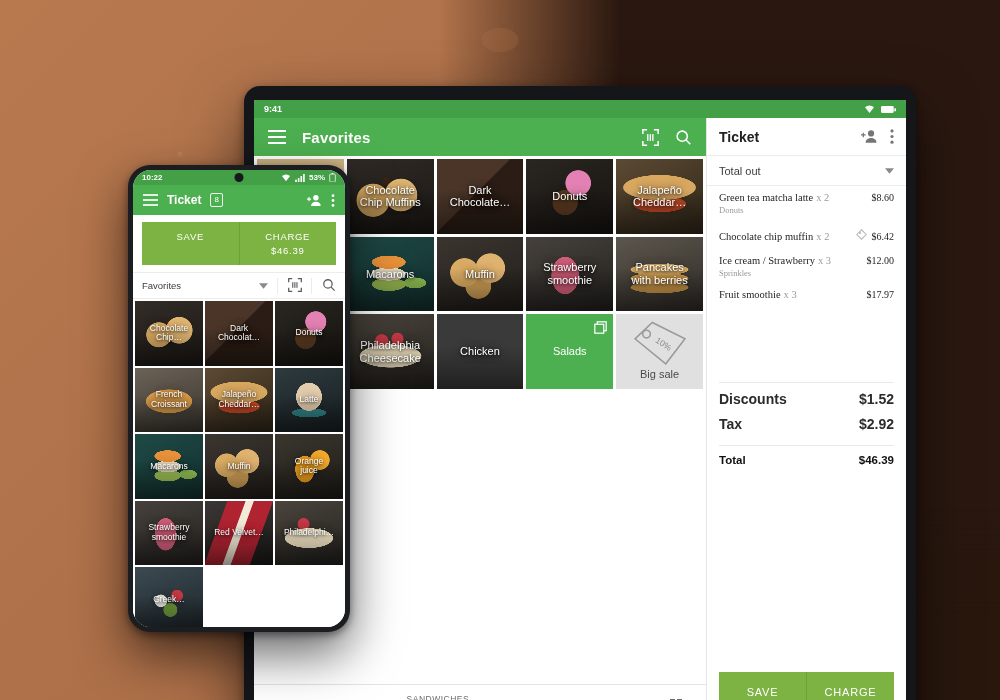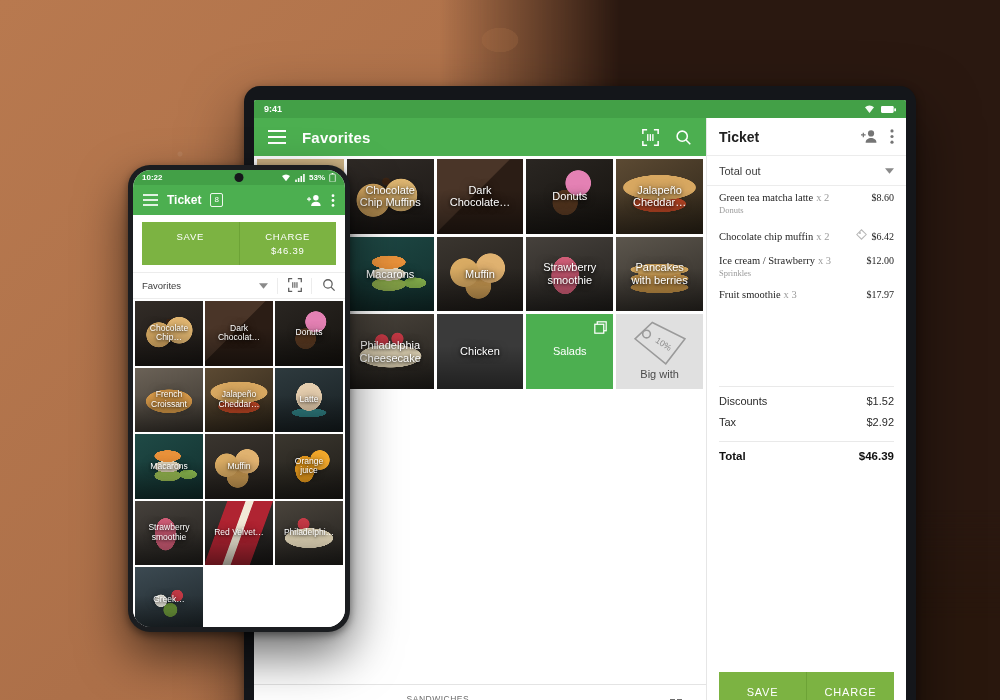--- a/index.html
+++ b/index.html
@@ -144,21 +144,21 @@
   .items { flex:1; padding:6px 12px 0;font-family:Liberation Serif, serif; }
   .item { margin-bottom:11px; }
   .item .row1 { display:flex; align-items:baseline; }
   .item .nm { font-size:10.5px; color:#1e1e1e; }
   .item .qty { font-size:10.5px; color:#9a9a9a; margin-left:3px; }
   .item .sp { flex:1; }
   .item .pr { font-size:10px; color:#1e1e1e; }
   .item .mod { font-size:8.5px; color:#9a9a9a; margin-top:2px; }
   .tag-ico { margin-right:5px; opacity:.55; }
   .sep { height:1px; background:#e9e9e9; margin:4px 12px 8px; }
-  .trow { display:flex; padding:0 12px 9px; font-size:11px; color:#2b2b2b; }
+  .trow { display:flex; padding:0 12px 9px; font-size:14px; color:#2b2b2b;font-weight:bold; }
   .trow .sp { flex:1; }
   .trow.total { font-weight:bold; color:#111; font-size:11.5px;align-items:center; }
   .ticket-actions { padding:12px; display:flex; }
   .btn-save, .btn-charge {
     flex:1; background:#7cb342; color:#fff; text-align:center;
     font-size:11px; letter-spacing:.8px; padding:14px 0; font-weight:500;
   }
   .btn-charge { border-left:1px solid #6da336; }
 
   
@@ -424,21 +424,21 @@
                   <rect x="1" y="4" width="11" height="11" fill="#4caf50" stroke="#fff" stroke-width="1.5"></rect>
                 </svg></span>
               <div class="lbl" style="white-space: pre-line;">Salads</div>
             </div>
             <div class="tile discount">
               <span class="pricetag"><svg width="58" height="50" viewBox="0 0 60 52">
                   <path d="M4 20 L22 3 L56 20 L36 46 Z" fill="none" stroke="#9a9a9a" stroke-width="1.6"></path>
                   <circle cx="16" cy="15" r="4" fill="none" stroke="#9a9a9a" stroke-width="1.6"></circle>
                   <text x="32" y="28" font-family="Liberation Sans, sans-serif" font-size="9" fill="#8a8a8a" text-anchor="middle" transform="rotate(33 32 28)">10%</text>
                 </svg></span>
-              <div class="lbl" style="white-space: pre-line;">Big with</div>
+              <div class="lbl" style="white-space: pre-line;">Big sale</div>
             </div>
             <div class="tile discount">
               <span class="pricetag"><svg width="58" height="50" viewBox="0 0 60 52">
                   <path d="M4 20 L22 3 L56 20 L36 46 Z" fill="none" stroke="#9a9a9a" stroke-width="1.6"></path>
                   <circle cx="16" cy="15" r="4" fill="none" stroke="#9a9a9a" stroke-width="1.6"></circle>
                   <text x="32" y="28" font-family="Liberation Sans, sans-serif" font-size="9" fill="#8a8a8a" text-anchor="middle" transform="rotate(33 32 28)">$4.00</text>
                 </svg></span>
               <div class="lbl" style="white-space: pre-line;">Happy hour</div>
             </div>
           </div>

